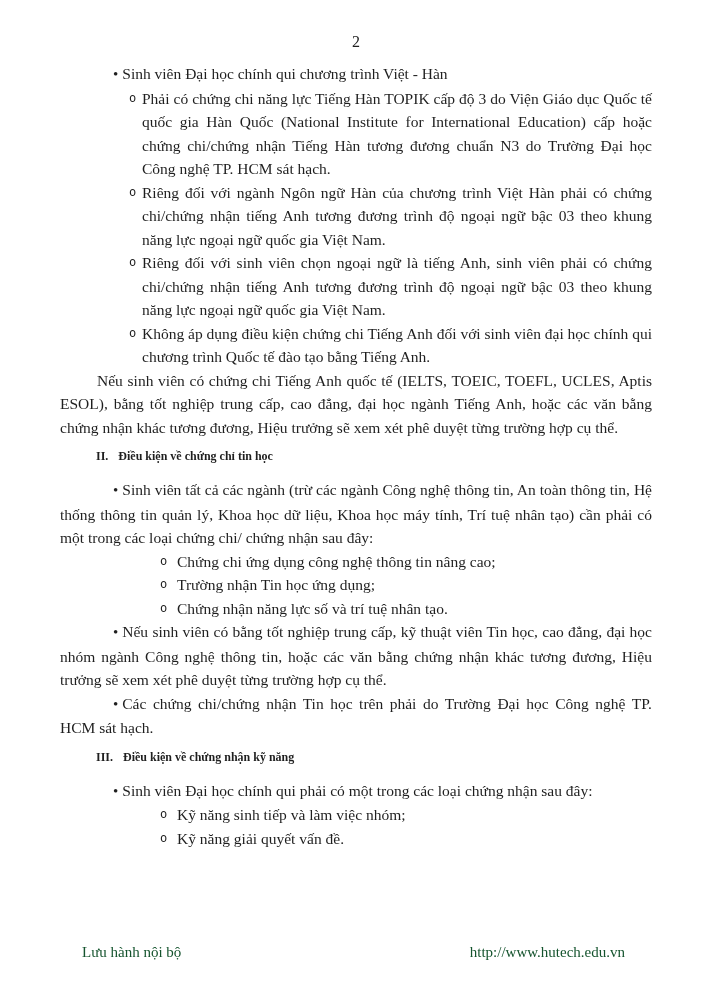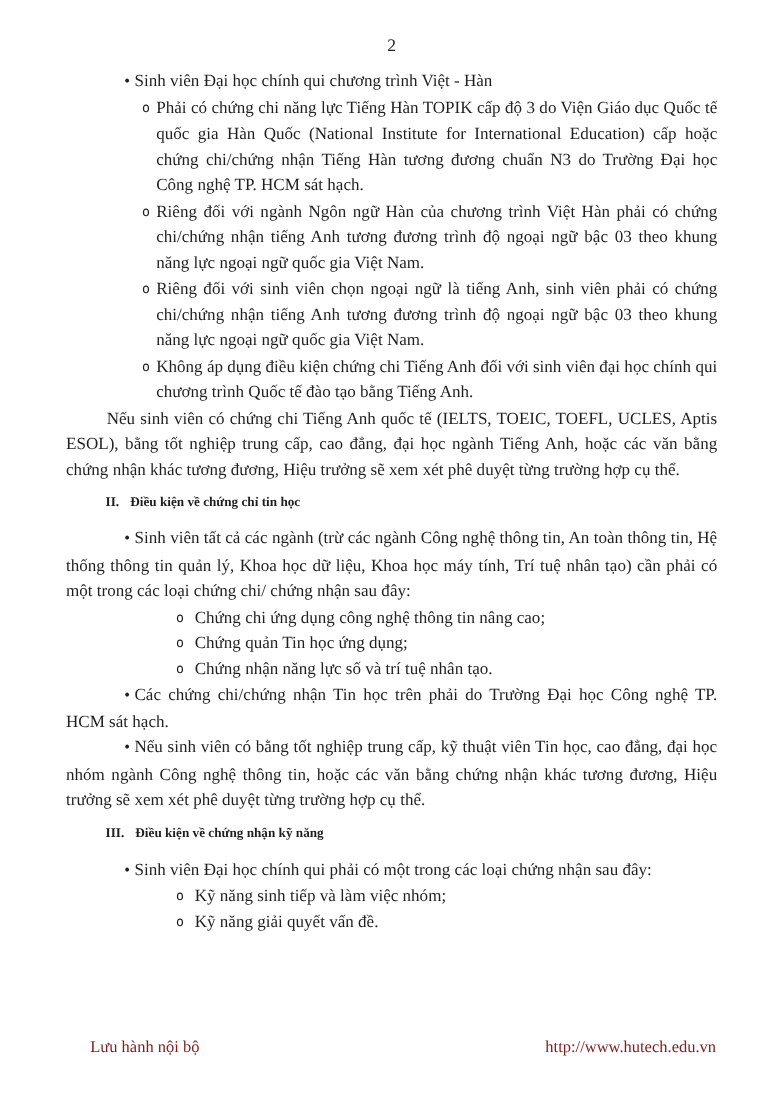--- a/index.html
+++ b/index.html
@@ -38,45 +38,45 @@
     margin:0;text-indent:37px;text-align:justify;
   }
   .h{
     font-weight:bold;font-size:12px;line-height:24px;
     margin:5px 0 10px 36px;
   }
   .hnum{margin-right:10px;}
   b{font-weight:normal;}
   .footer{
     position:absolute;top:944px;left:0;width:713px;height:24px;
-    font-family:"Liberation Serif", serif;font-size:15px;color:#7f1d1d;
+    font-family:"Liberation Serif", serif;font-size:15px;color:#14532d;
   }
   .footer .fl{position:absolute;left:82px;top:0;}
-  .footer .fr{position:absolute;right:62px;top:0;}
+  .footer .fr{position:absolute;right:88px;top:0;}
 </style>
 </head>
 <body>
 
 <div class="page">
   <div class="content">
     <div class="pagenum">2</div>
     <div>
         <div class="b1"><span class="m1">•</span><span class="t"><span>Sinh viên </span><b>Đại học chính qui chương trình Việt - Hàn</b></span></div>
         <div class="b2"><span class="m2">o</span><span class="t">Phải có chứng chi năng lực Tiếng Hàn TOPIK cấp độ 3 do Viện Giáo dục Quốc tế quốc gia Hàn Quốc (National Institute for International Education) cấp hoặc chứng chi/chứng nhận Tiếng Hàn tương đương chuẩn N3 do Trường Đại học Công nghệ TP. HCM sát hạch.</span></div>
         <div class="b2"><span class="m2">o</span><span class="t">Riêng đối với ngành Ngôn ngữ Hàn của chương trình Việt Hàn phải có chứng chi/chứng nhận tiếng Anh tương đương trình độ ngoại ngữ bậc 03 theo khung năng lực ngoại ngữ quốc gia Việt Nam.</span></div>
         <div class="b2"><span class="m2">o</span><span class="t">Riêng đối với sinh viên chọn ngoại ngữ là tiếng Anh, sinh viên phải có chứng chi/chứng nhận tiếng Anh tương đương trình độ ngoại ngữ bậc 03 theo khung năng lực ngoại ngữ quốc gia Việt Nam.</span></div>
         <div class="b2"><span class="m2">o</span><span class="t">Không áp dụng điều kiện chứng chi Tiếng Anh đối với sinh viên đại học chính qui chương trình Quốc tế đào tạo bằng Tiếng Anh.</span></div>
         <div class="para">Nếu sinh viên có chứng chi Tiếng Anh quốc tế (IELTS, TOEIC, TOEFL, UCLES, Aptis ESOL), bằng tốt nghiệp trung cấp, cao đẳng, đại học ngành Tiếng Anh, hoặc các văn bằng chứng nhận khác tương đương, Hiệu trưởng sẽ xem xét phê duyệt từng trường hợp cụ thể.</div>
         <div class="h"><span class="hnum">II.</span><span>Điều kiện về chứng chỉ tin học</span></div>
         <div class="b1"><span class="m1">•</span><span class="t">Sinh viên tất cả các ngành (trừ các ngành Công nghệ thông tin, An toàn thông tin, Hệ thống thông tin quản lý, Khoa học dữ liệu, Khoa học máy tính, Trí tuệ nhân tạo) cần phải có một trong các loại chứng chi/ chứng nhận sau đây:</span></div>
         <div class="b2w"><span class="m2">o</span><span class="t">Chứng chi ứng dụng công nghệ thông tin nâng cao;</span></div>
-        <div class="b2w"><span class="m2">o</span><span class="t">Chứng quản Tin học ứng dụng;</span></div>
+        <div class="b2w"><span class="m2">o</span><span class="t">Trường nhận Tin học ứng dụng;</span></div>
         <div class="b2w"><span class="m2">o</span><span class="t">Chứng nhận năng lực số và trí tuệ nhân tạo.</span></div>
+        <div class="b1"><span class="m1">•</span><span class="t">Nếu sinh viên có bằng tốt nghiệp trung cấp, kỹ thuật viên Tin học, cao đẳng, đại học nhóm ngành Công nghệ thông tin, hoặc các văn bằng chứng nhận khác tương đương, Hiệu trưởng sẽ xem xét phê duyệt từng trường hợp cụ thể.</span></div>
         <div class="b1"><span class="m1">•</span><span class="t">Các chứng chi/chứng nhận Tin học trên phải do Trường Đại học Công nghệ TP. HCM sát hạch.</span></div>
-        <div class="b1"><span class="m1">•</span><span class="t">Nếu sinh viên có bằng tốt nghiệp trung cấp, kỹ thuật viên Tin học, cao đẳng, đại học nhóm ngành Công nghệ thông tin, hoặc các văn bằng chứng nhận khác tương đương, Hiệu trưởng sẽ xem xét phê duyệt từng trường hợp cụ thể.</span></div>
         <div class="h"><span class="hnum">III.</span><span>Điều kiện về chứng nhận kỹ năng</span></div>
         <div class="b1"><span class="m1">•</span><span class="t">Sinh viên Đại học chính qui phải có một trong các loại chứng nhận sau đây:</span></div>
         <div class="b2w"><span class="m2">o</span><span class="t">Kỹ năng sinh tiếp và làm việc nhóm;</span></div>
         <div class="b2w"><span class="m2">o</span><span class="t">Kỹ năng giải quyết vấn đề.</span></div>
       </div>
   </div>
   <div class="footer">
     <span class="fl">Lưu hành nội bộ</span>
     <span class="fr">http://www.hutech.edu.vn</span>
   </div>

